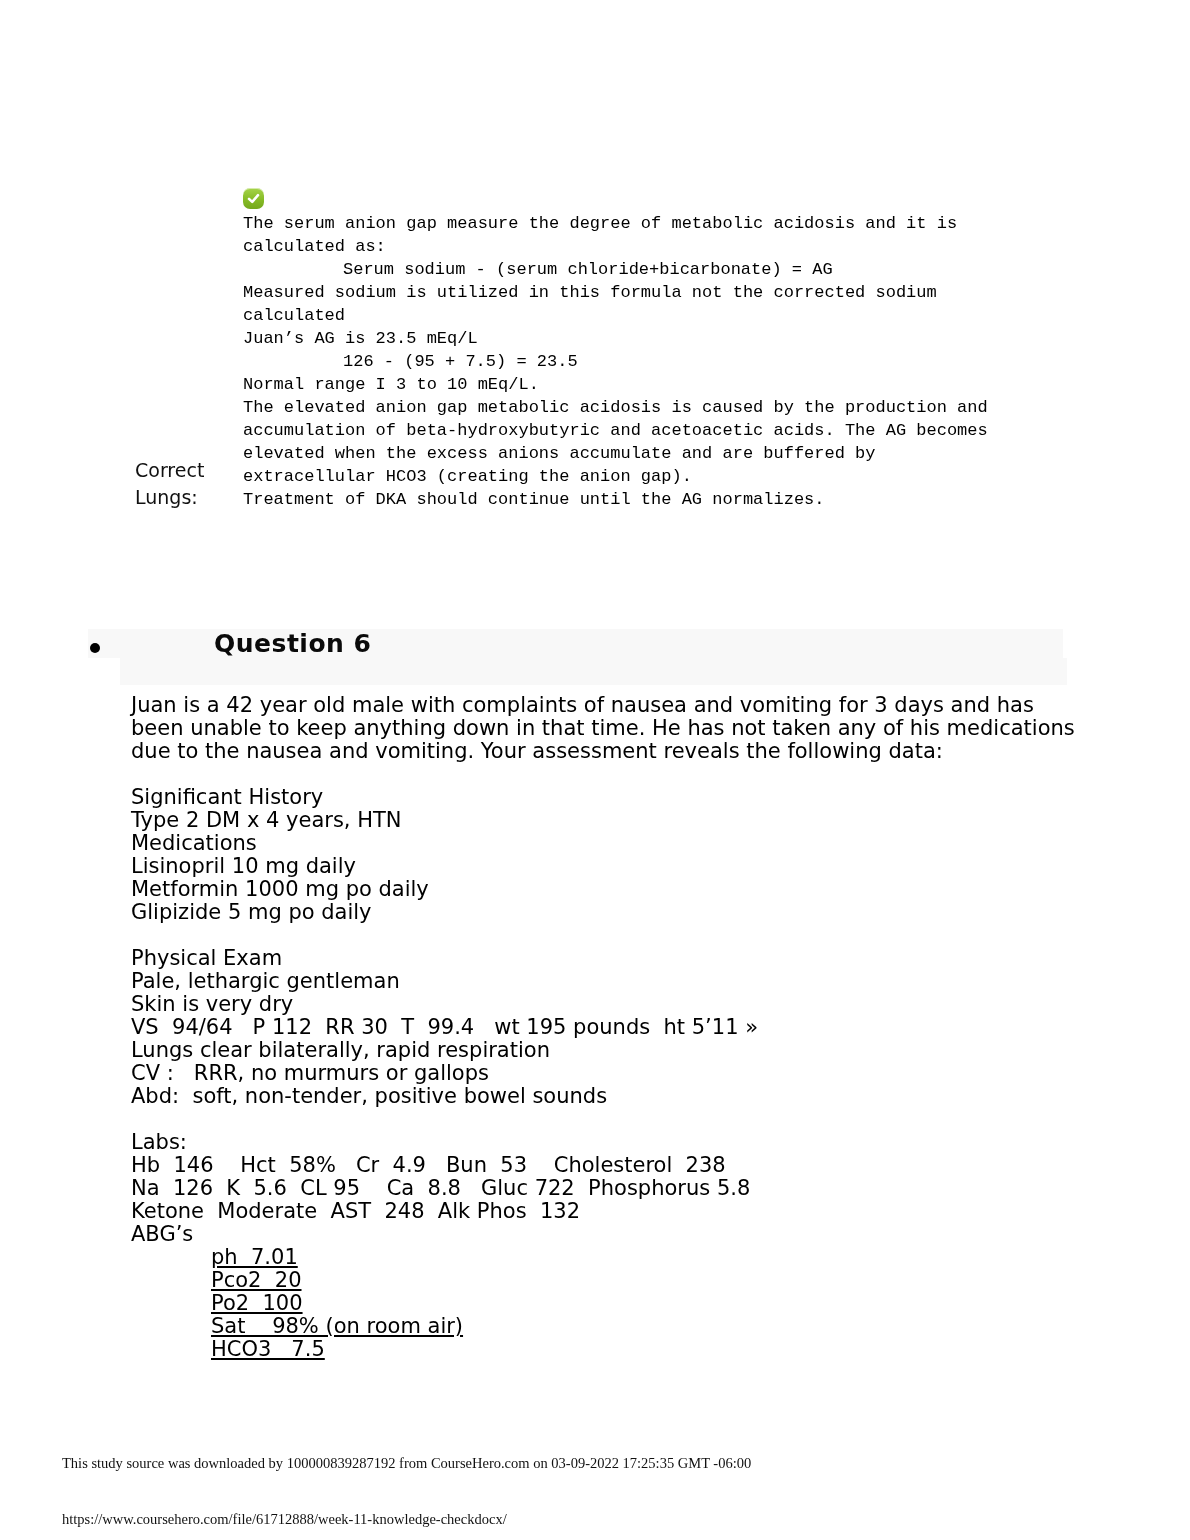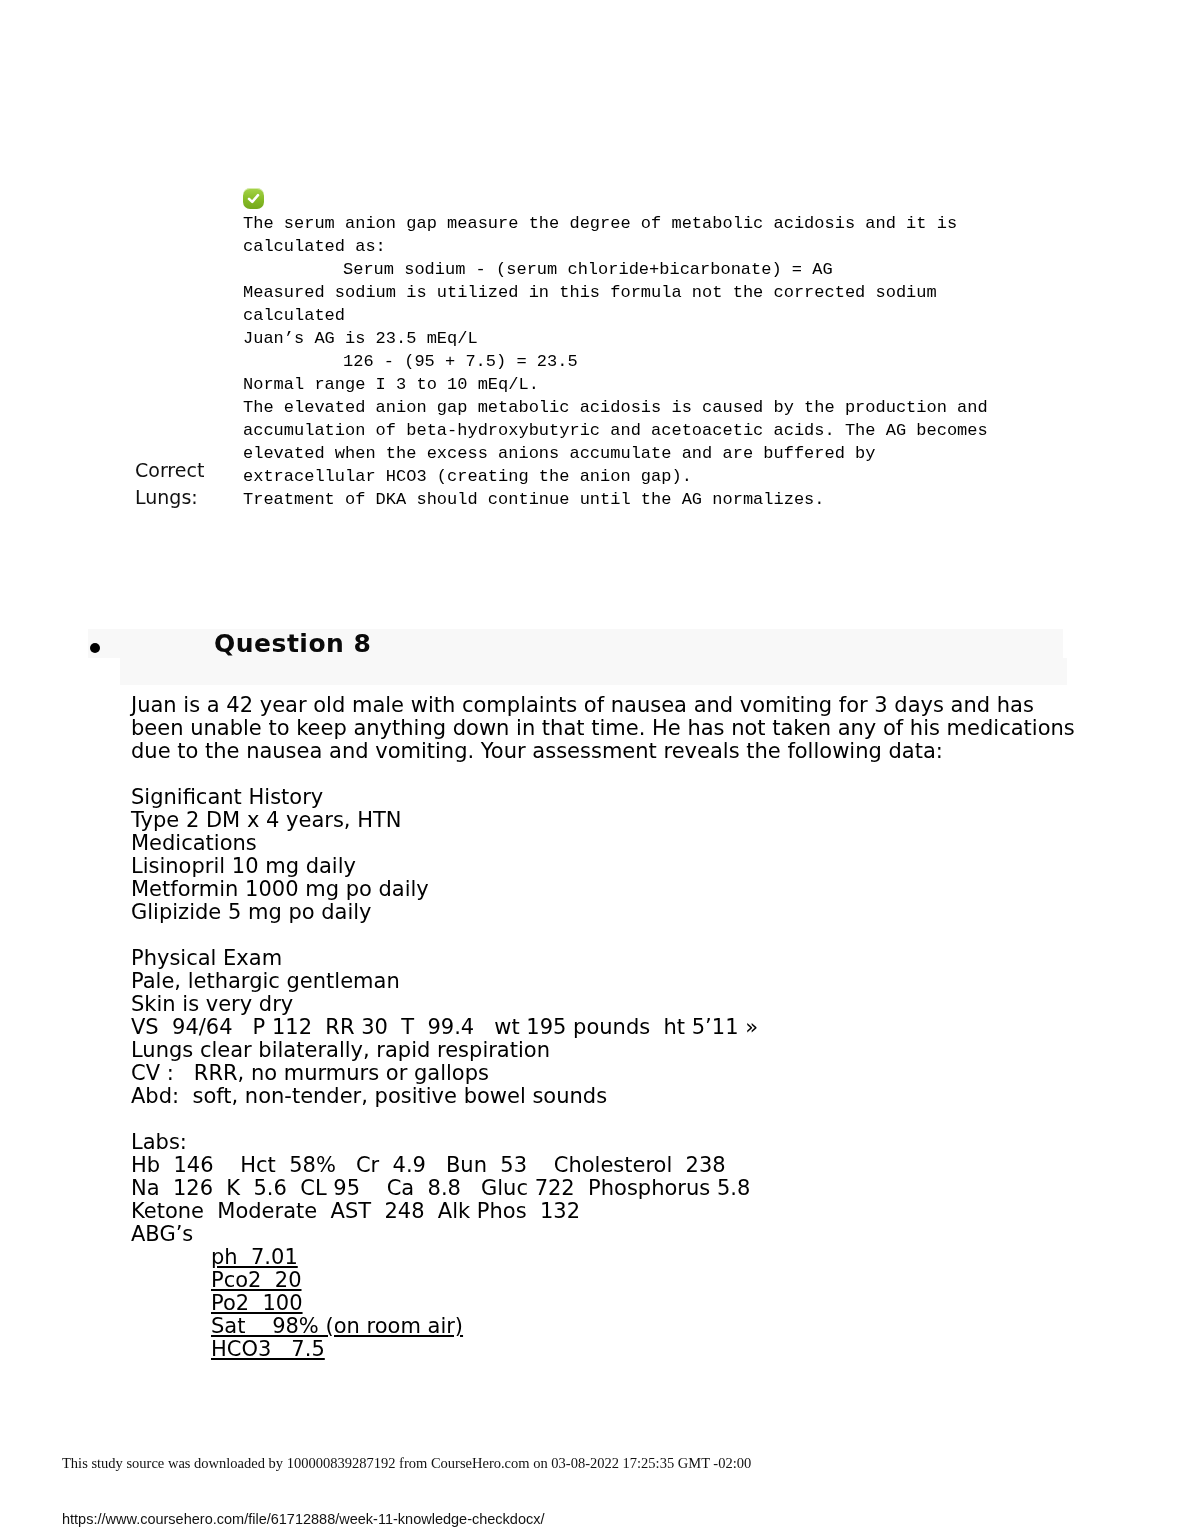--- a/index.html
+++ b/index.html
@@ -105,21 +105,21 @@
   .footer-download {
     position: absolute;
     left: 62px; top: 1455px;
     font-family: "Liberation Serif", "DejaVu Serif", serif;
     font-size: 14.5px;
     color: #111111;
   }
   .footer-url {
     position: absolute;
     left: 62px; top: 1511px;
-    font-family: Liberation Sans, sans-serif;
+    font-family: Liberation Serif, serif;
     font-size: 14.5px;
     color: #111111;
     text-decoration: none;
   }
 </style>
 </head>
 <body>
 
 <div class="page">
 
@@ -136,20 +136,20 @@
           </svg>
         </span>
       </div>
       <div class="answer-lines"><div class="line">The serum anion gap measure the degree of metabolic acidosis and it is</div><div class="line">calculated as:</div><div class="line indent-1">Serum sodium - (serum chloride+bicarbonate) = AG</div><div class="line">Measured sodium is utilized in this formula not the corrected sodium</div><div class="line">calculated</div><div class="line">Juan’s AG is 23.5 mEq/L</div><div class="line indent-1">126 - (95 + 7.5) = 23.5</div><div class="line">Normal range I 3 to 10 mEq/L.</div><div class="line">The elevated anion gap metabolic acidosis is caused by the production and</div><div class="line">accumulation of beta-hydroxybutyric and acetoacetic acids. The AG becomes</div><div class="line">elevated when the excess anions accumulate and are buffered by</div><div class="line">extracellular HCO3 (creating the anion gap).</div><div class="line">Treatment of DKA should continue until the AG normalizes.</div></div>
     </div>
   </div>
 
   <div class="band-row1" style="background: rgb(248, 248, 248);"></div>
   <div class="band-row2" style="background: rgb(248, 248, 248);"></div>
   <div class="question-bullet"></div>
-  <div class="question-heading">Question 8</div>
+  <div class="question-heading">Question 6</div>
 
   <div class="question-body"><div class="line">Juan is a 42 year old male with complaints of nausea and vomiting for 3 days and has</div><div class="line">been unable to keep anything down in that time. He has not taken any of his medications</div><div class="line">due to the nausea and vomiting. Your assessment reveals the following data:</div><div class="line">&nbsp;</div><div class="line">Significant History</div><div class="line">Type 2 DM x 4 years, HTN</div><div class="line">Medications</div><div class="line">Lisinopril 10 mg daily</div><div class="line">Metformin 1000 mg po daily</div><div class="line">Glipizide 5 mg po daily</div><div class="line">&nbsp;</div><div class="line">Physical Exam</div><div class="line">Pale, lethargic gentleman</div><div class="line">Skin is very dry</div><div class="line">VS  94/64   P 112  RR 30  T  99.4   wt 195 pounds  ht 5’11 »</div><div class="line">Lungs clear bilaterally, rapid respiration</div><div class="line">CV :   RRR, no murmurs or gallops</div><div class="line">Abd:  soft, non-tender, positive bowel sounds</div><div class="line">&nbsp;</div><div class="line">Labs:</div><div class="line">Hb  146    Hct  58%   Cr  4.9   Bun  53    Cholesterol  238</div><div class="line">Na  126  K  5.6  CL 95    Ca  8.8   Gluc 722  Phosphorus 5.8</div><div class="line">Ketone  Moderate  AST  248  Alk Phos  132</div><div class="line">ABG’s</div><div class="line indent-1">ph  7.01</div><div class="line indent-1">Pco2  20</div><div class="line indent-1">Po2  100</div><div class="line indent-1">Sat    98% (on room air)</div><div class="line indent-1">HCO3   7.5</div></div>
 
-  <div class="footer-download">This study source was downloaded by 100000839287192 from CourseHero.com on 03-08-2022 17:25:35 GMT -02:00</div>
+  <div class="footer-download">This study source was downloaded by 100000839287192 from CourseHero.com on 03-09-2022 17:25:35 GMT -06:00</div>
   <a class="footer-url" href="#">https://www.coursehero.com/file/61712888/week-11-knowledge-checkdocx/</a>
 
 </div>
 
 </body></html>

